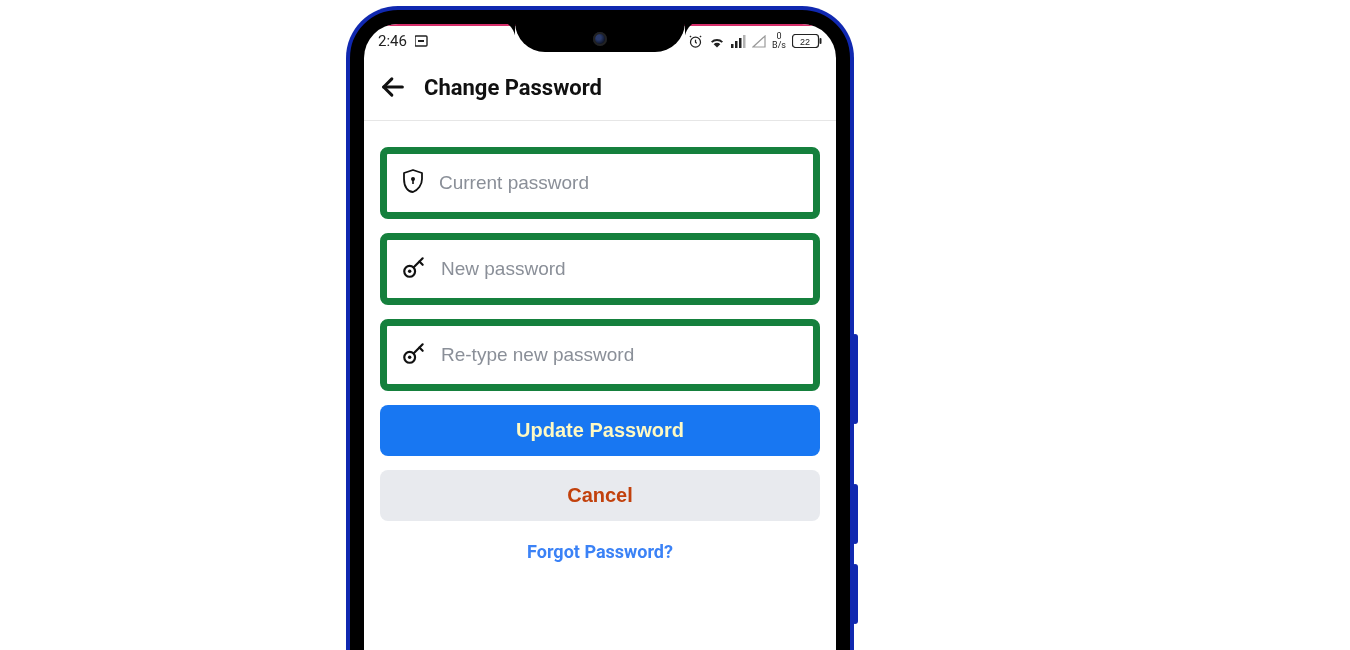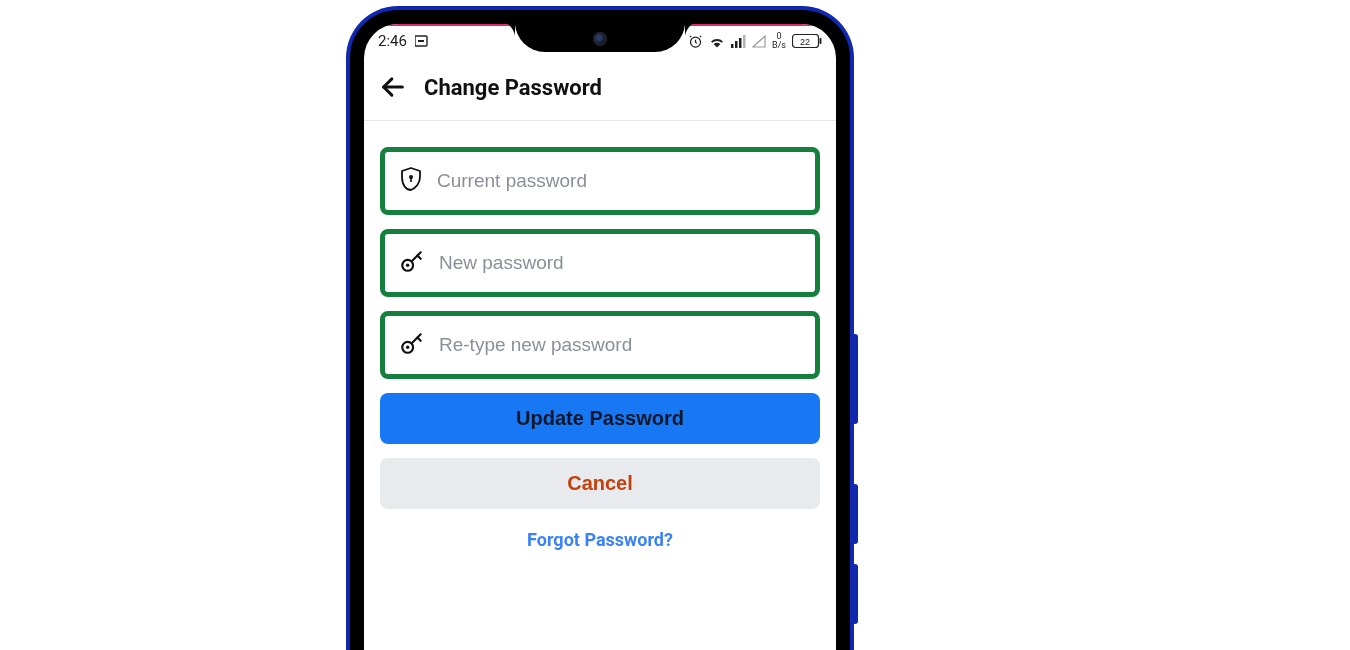--- a/index.html
+++ b/index.html
@@ -114,21 +114,21 @@
     font-weight: 700;
     color: #111;
   }
 
   
   .form { padding: 26px 16px 0 16px; }
   .field {
     display: flex;
     align-items: center;
     gap: 14px;
-    border: 5px solid #15803d;
+    border: 7px solid #15803d;
     border-radius: 8px;
     padding: 14px 14px;
     margin-bottom: 14px;
     background:#fff;
   }
   .field svg { flex: 0 0 auto; }
   .field input {
     flex: 1;
     border: none;
     outline: none;
@@ -143,21 +143,21 @@
     width:100%;
     text-align:center;
     font-size:20px;
     font-weight:700;
     padding:14px 0;
     border:none;
     border-radius:8px;
     cursor:pointer;
     margin-top: 2px;
   }
-  .btn.primary { background:#1877F2; color:#0f172a; }
+  .btn.primary { background:#1877F2; color:#fef9c3; }
   .btn.secondary { background:#e8eaee; color:#c2410c; margin-top:14px; font-weight:600; }
 
   .link {
     display:block;
     text-align:center;
     margin-top:20px;
     font-size:18px;
     font-weight:700;
     color:#3b82f6;
     cursor:pointer;

